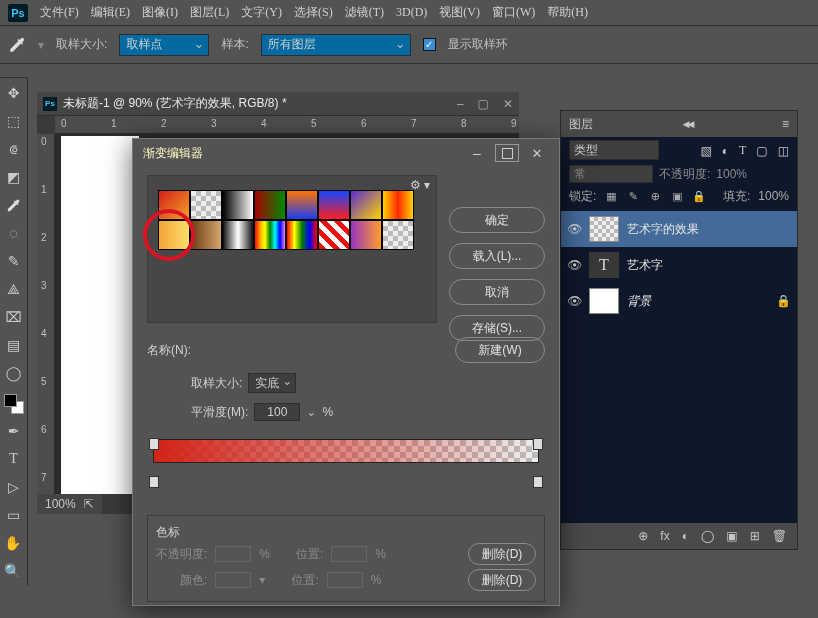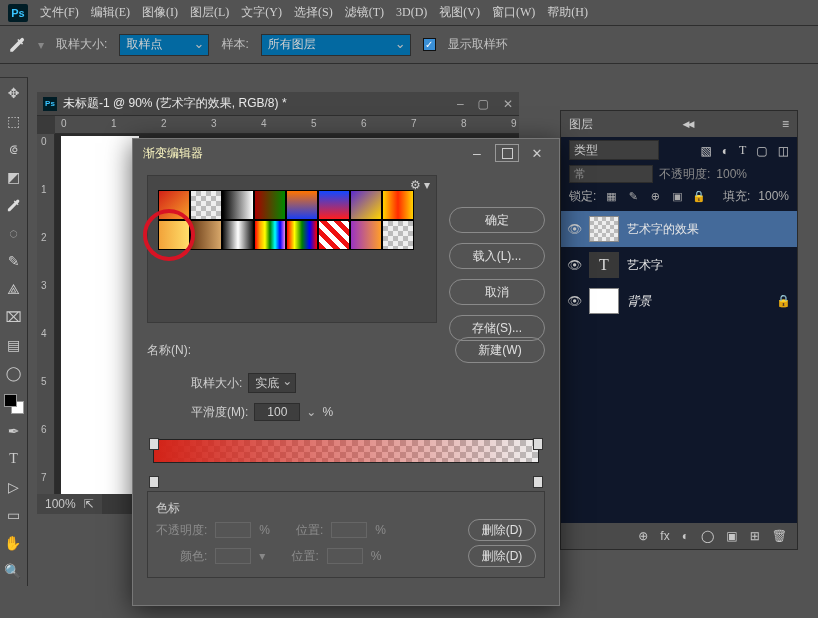--- a/index.html
+++ b/index.html
@@ -221,21 +221,21 @@
 }
 .stop-top, .stop-bot {
   position: absolute; width: 10px; height: 12px; background: #ddd;
   border: 1px solid #333;
 }
 .stop-top { top: -1px; }
 .stop-bot { bottom: -1px; }
 .stop-left { left: 2px; }
 .stop-right { right: 2px; }
 
-.swatch-section { border:1px solid #3a3a3a; margin-top: 4px; padding: 8px; position:relative; }
+.swatch-section { border:1px solid #3a3a3a; margin-top: 28px; padding: 8px; position:relative; }
 .cs-row { display:flex; align-items:center; gap:8px; height:26px; }
 .cs-box { width:36px; height:16px; border:1px solid #666; background:#555; }
 .cs-val { color:#8c8c8c; }
 .pill-mini { width:68px; height:22px; border:1px solid #8a8a8a; border-radius:12px; display:flex; align-items:center; justify-content:center; color:#e0e0e0; margin-left:auto; }
 
 
 .sw1{background:linear-gradient(135deg,#d32217,#f7a02a);}
 .sw2{background:repeating-conic-gradient(#bbb 0 25%, #eee 0 50%) 0 0/10px 10px;}
 .sw3{background:linear-gradient(to right,#000,#fff);}
 .sw4{background:linear-gradient(to right,#a80000,#008a00);}

